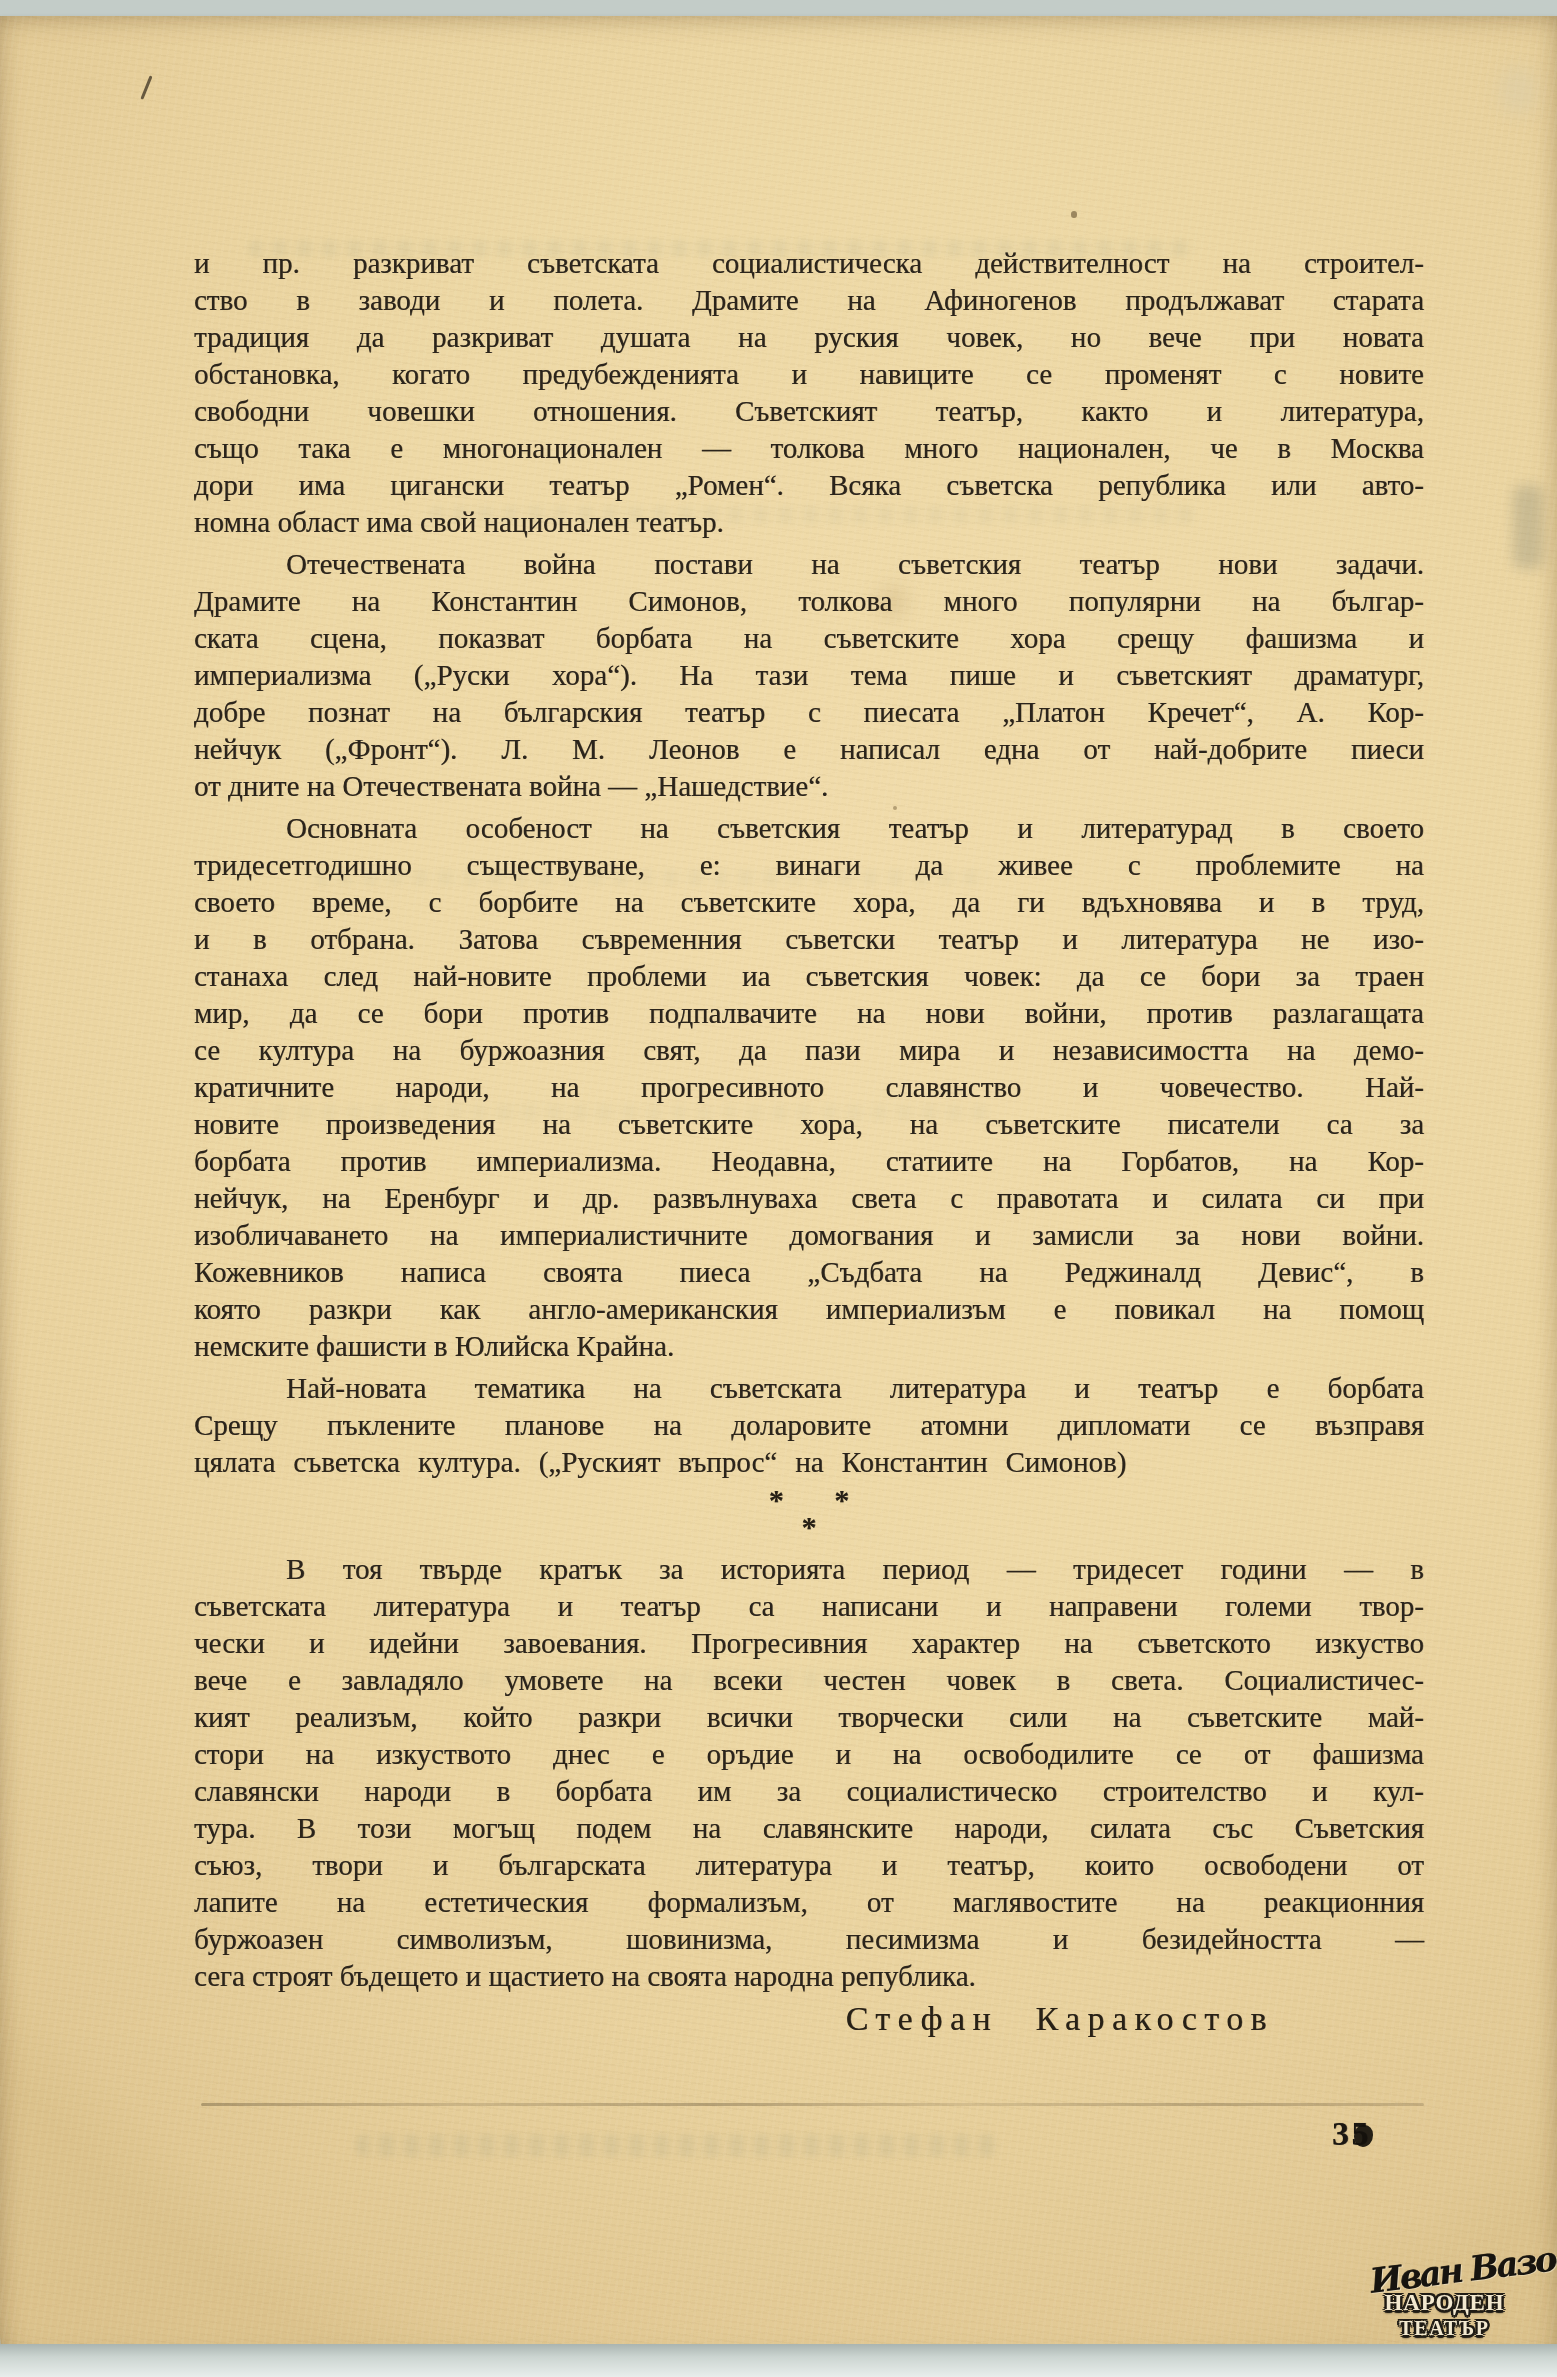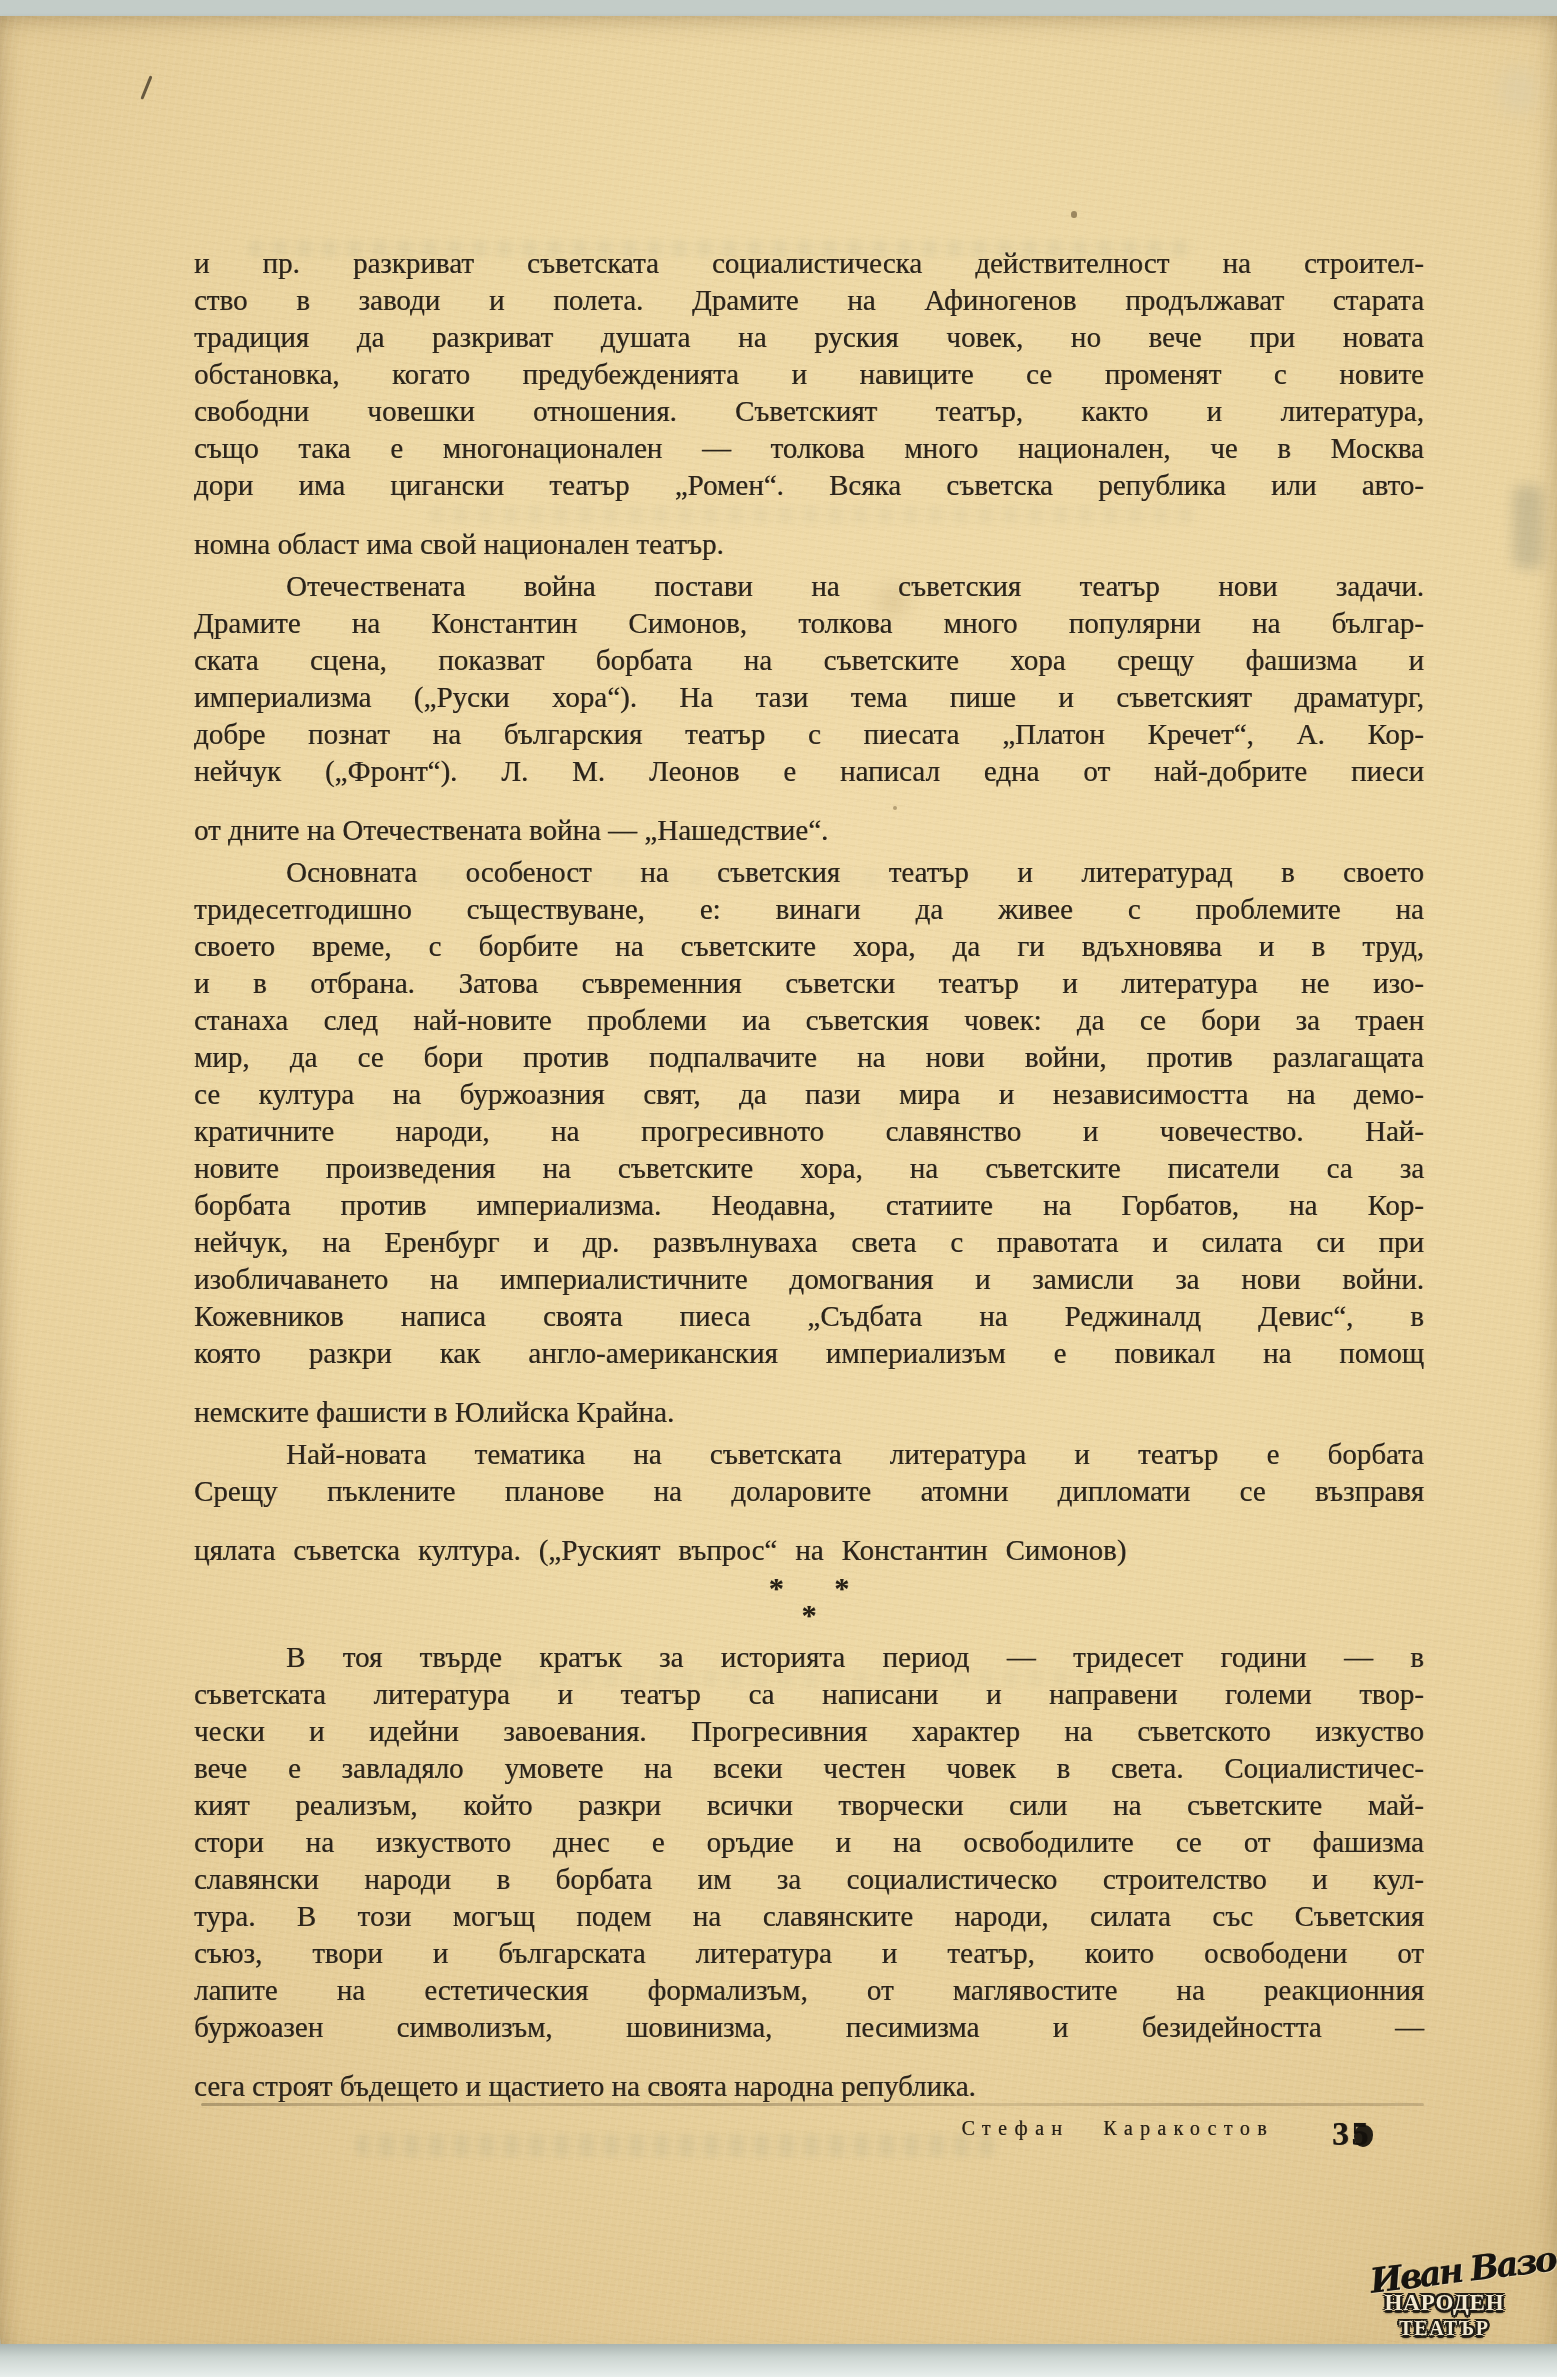--- a/index.html
+++ b/index.html
@@ -33,29 +33,29 @@
       repeating-linear-gradient(171deg, rgba(140,110,60,.025) 0 0.8px, rgba(0,0,0,0) 0.8px 10.7px);
     border-radius:inherit;
   }
   .text-block{
     position:absolute;left:194px;top:229px;width:1230px;
     font-size:29px;line-height:37px;color:#2b241b;
     text-shadow:0.5px 0.3px 0.5px rgba(43,36,27,.55);
   }
   .paragraph{margin:0 0 5px 0;}
   .line{height:37px;text-align:justify;text-align-last:justify;overflow:visible;}
-  .line.last{text-align-last:left;margin-top:22px;}
+  .line.last{text-align-last:left;}
   .line.last.spread{word-spacing:10.7px;}
   .paragraph.indent .line.first{text-indent:92px;}
   .separator{margin:3.3px 0 11.6px 0;text-align:center;color:#261f15;}
   .sep-row{font-size:30px;line-height:28px;word-spacing:43px;letter-spacing:0;font-weight:bold;}
   .sep-row2{font-size:30px;line-height:25px;font-weight:bold;}
   .signature{
     margin-top:0;height:38px;text-align:right;padding-right:150px;
-    font-size:20px;letter-spacing:7.4px;word-spacing:21.5px;color:#272016;
+    font-size:34px;letter-spacing:7.4px;word-spacing:21.5px;color:#272016;
   }
   .rule{
     position:absolute;left:201px;top:2087px;width:1223px;height:2.5px;
     background:linear-gradient(90deg,
       rgba(74,60,36,.34) 0%, rgba(74,60,36,.16) 22%, rgba(74,60,36,.32) 42%,
       rgba(74,60,36,.12) 63%, rgba(74,60,36,.28) 82%, rgba(74,60,36,.20) 100%);
     filter:blur(0.5px);border-radius:1.7px;
   }
   .page-number{
     position:absolute;left:1332px;top:2099px;

